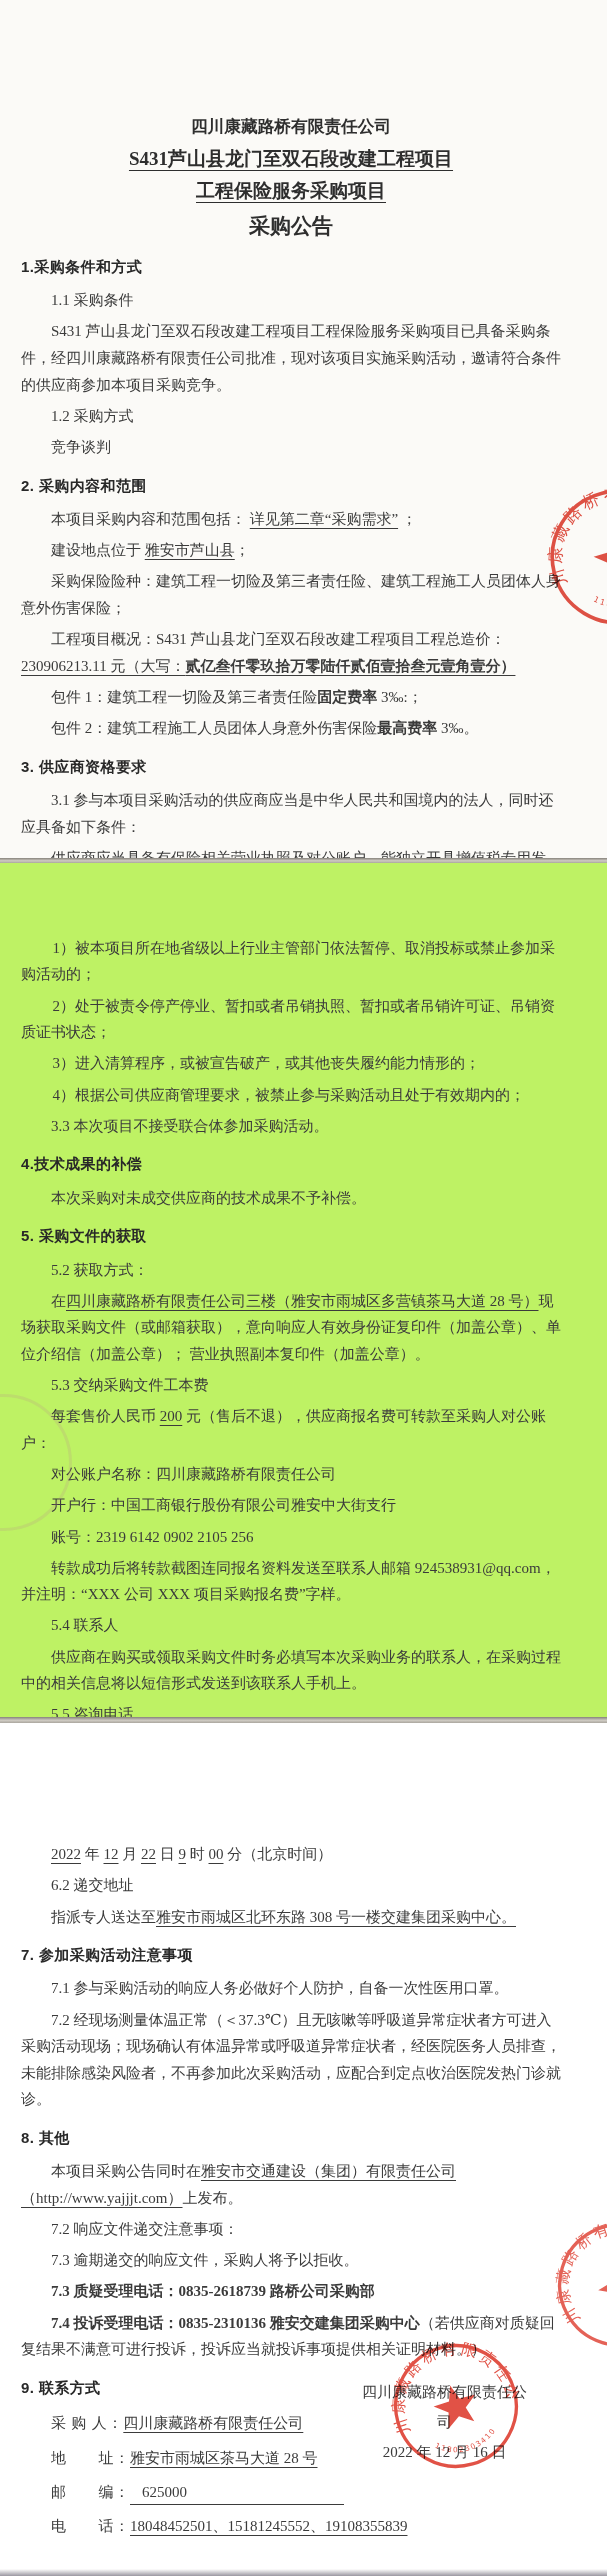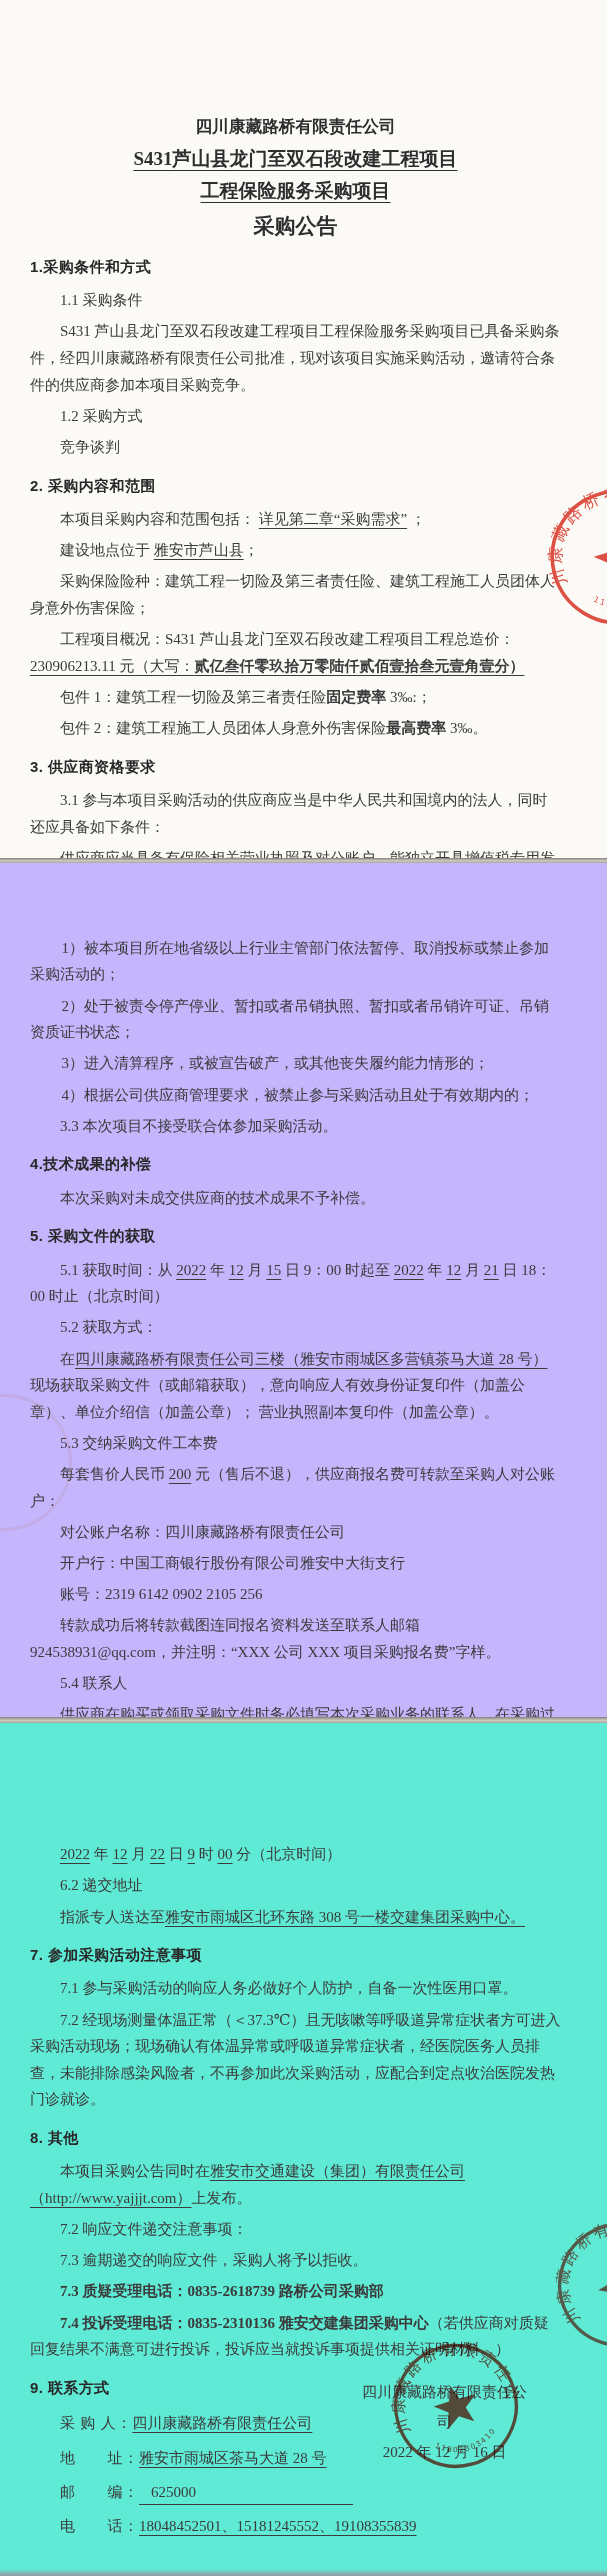--- a/index.html
+++ b/index.html
@@ -1,22 +1,22 @@
 <!DOCTYPE html>
 <html style="font-size:12px"><head>
 <meta charset="utf-8">
 <style>
   html,body{margin:0;padding:0;background:#dcdcda;}
   .scan{width:607px;margin:0 auto;position:relative;}
   .page{position:relative;overflow:hidden;box-sizing:border-box;
-        padding-left:30px;padding-right:46px;
+        padding-left:21px;padding-right:46px;
         color:#3b3b3b;font-family:"Liberation Serif","DejaVu Serif",serif;}
   #page1{height:858px;background:#fbfaf7;padding-top:111px;}
-  #page2{height:854px;background:#c4b5fd;padding-top:67px;}
-  #page3{height:853px;background:#5eead4;padding-top:114px;}
+  #page2{height:854px;background:#bef264;padding-top:67px;}
+  #page3{height:853px;background:#ffffff;padding-top:114px;}
   .page-gap{height:5.3px;background:linear-gradient(180deg,#86827b,#cfcbc3 55%,#aaa69e);}
   .bottom-edge{position:absolute;left:0;right:0;bottom:0;height:6.8px;background:linear-gradient(0deg,#9b97a1,rgba(155,151,161,0));}
 
   .t{ text-align:center;line-height:32px;margin:0;color:#2e2e2e;}
   .t1{font-size:16.7px;font-weight:bold;}
   .t2{font-size:19px;font-weight:bold;text-decoration:underline;text-underline-offset:4.6px;text-decoration-thickness:1.1px;}
   .t4{font-size:21px;font-weight:bold;margin-top:3px;}
 
   .h2{font-family:"Liberation Sans","DejaVu Sans",sans-serif;
       font-size:15px;font-weight:bold;color:#282828;line-height:30px;
@@ -98,21 +98,20 @@
     <p class="p item">1）被本项目所在地省级以上行业主管部门依法暂停、取消投标或禁止参加采购活动的；</p>
     <p class="p item">2）处于被责令停产停业、暂扣或者吊销执照、暂扣或者吊销许可证、吊销资质证书状态；</p>
     <p class="p item">3）进入清算程序，或被宣告破产，或其他丧失履约能力情形的；</p>
     <p class="p item">4）根据公司供应商管理要求，被禁止参与采购活动且处于有效期内的；</p>
     <p class="p ind">3.3 本次项目不接受联合体参加采购活动。</p>
 
     <h2 class="h2">4.技术成果的补偿</h2>
     <p class="p ind">本次采购对未成交供应商的技术成果不予补偿。</p>
 
     <h2 class="h2">5. 采购文件的获取</h2>
-    <p class="p ind"><span>5.1 获取时间：从 </span><span class="seg-u">2022</span><span> 年 </span><span class="seg-u">12</span><span> 月 </span><span class="seg-u">15</span><span> 日 9：00 时起至 </span><span class="seg-u">2022</span><span> 年 </span><span class="seg-u">12</span><span> 月 </span><span class="seg-u">21</span><span> 日 18：00 时止（北京时间）</span></p>
     <p class="p ind">5.2 获取方式：</p>
     <p class="p ind"><span>在</span><span class="seg-u">四川康藏路桥有限责任公司三楼（雅安市雨城区多营镇茶马大道 28 号）</span><span>现场获取采购文件（或邮箱获取），意向响应人有效身份证复印件（加盖公章）、单位介绍信（加盖公章）； 营业执照副本复印件（加盖公章）。</span></p>
     <p class="p ind">5.3 交纳采购文件工本费</p>
     <p class="p ind"><span>每套售价人民币 </span><span class="seg-u">200</span><span> 元（售后不退），供应商报名费可转款至采购人对公账户：</span></p>
     <p class="p ind">对公账户名称：四川康藏路桥有限责任公司</p>
     <p class="p ind">开户行：中国工商银行股份有限公司雅安中大街支行</p>
     <p class="p ind">账号：2319 6142 0902 2105 256</p>
     <p class="p ind">转款成功后将转款截图连同报名资料发送至联系人邮箱 924538931@qq.com，并注明：“XXX 公司 XXX 项目采购报名费”字样。</p>
     <p class="p ind">5.4 联系人</p>
     <p class="p ind">供应商在购买或领取采购文件时务必填写本次采购业务的联系人，在采购过程中的相关信息将以短信形式发送到该联系人手机上。</p>

